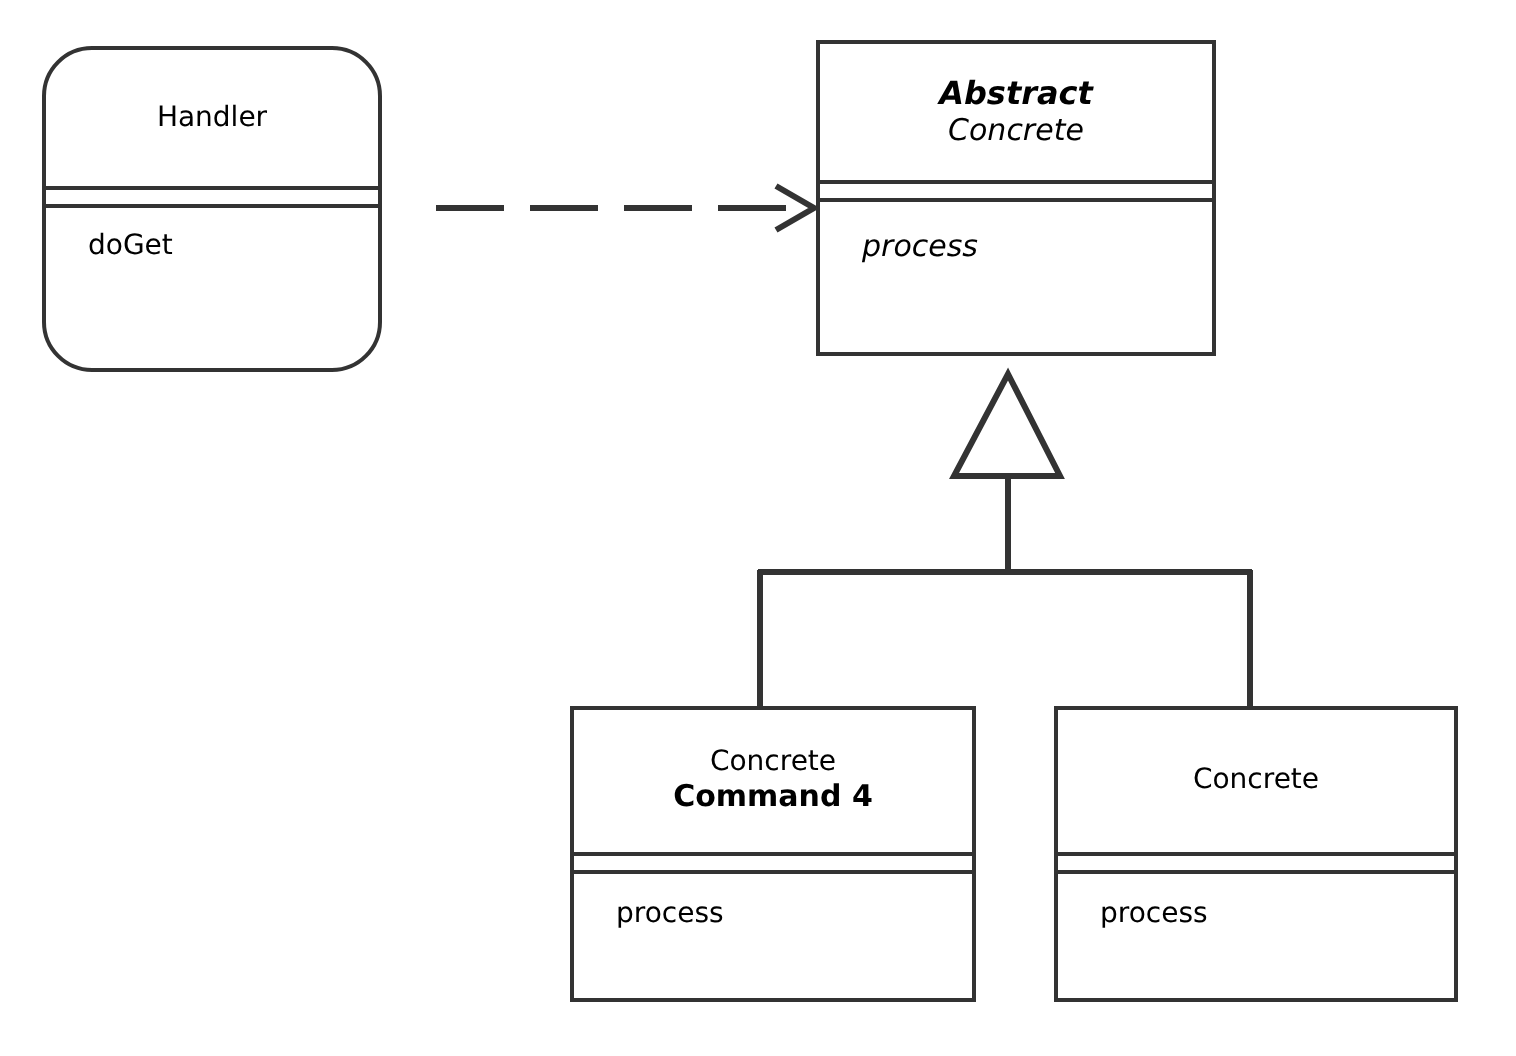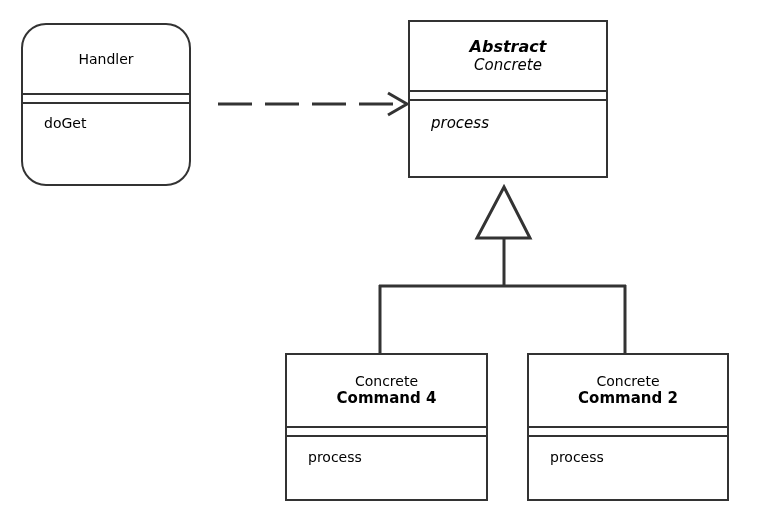--- a/index.html
+++ b/index.html
@@ -171,21 +171,20 @@
     </div>
     <div class="compartment attr-compartment sep-top"></div>
     <div class="compartment members-compartment ops-compartment sep-top">
       <span class="member-line t-plain">process</span>
     </div>
   </div>
 
   <div class="uml-class concrete" id="class-concrete-command-2">
     <div class="compartment name-compartment">
       <span class="class-name-line name-line-1 t-plain">Concrete</span>
-      <span class="class-name-line name-line-2 t-bold">Command 2</span>
     </div>
     <div class="compartment attr-compartment sep-top"></div>
     <div class="compartment members-compartment ops-compartment sep-top">
       <span class="member-line t-plain">process</span>
     </div>
   </div>
 
 </div>
 
 </body></html>

